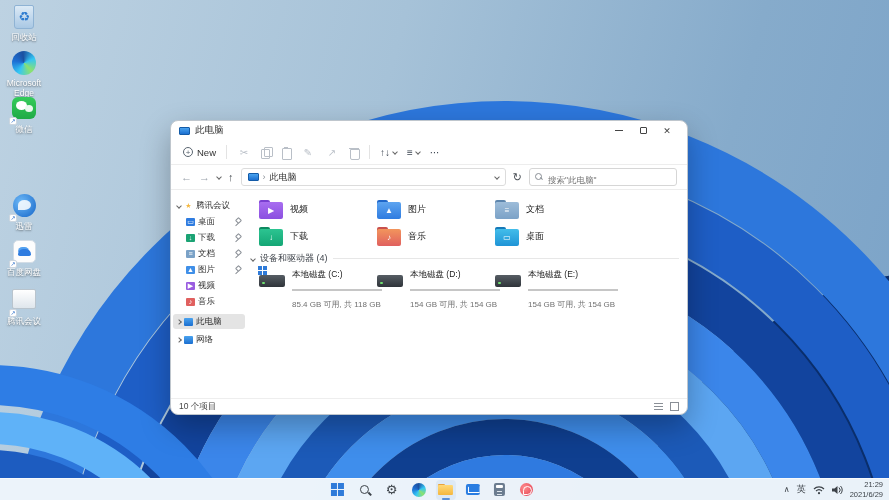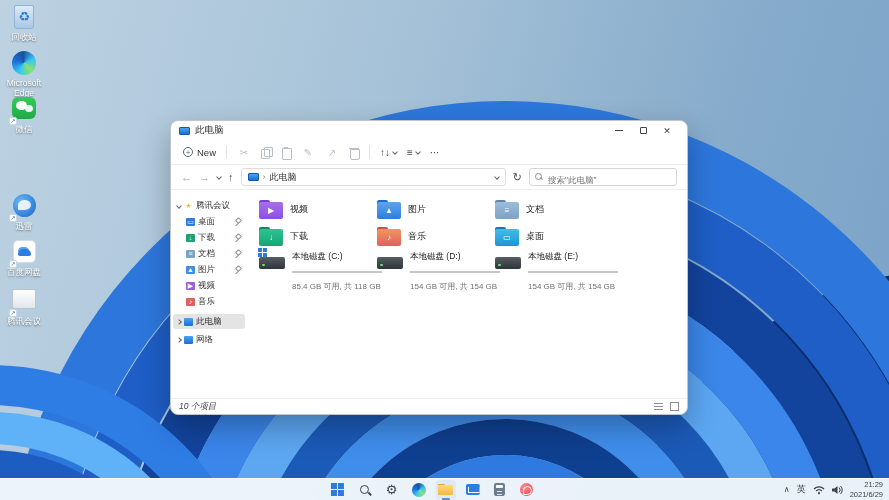--- a/index.html
+++ b/index.html
@@ -143,21 +143,21 @@
   .winlogo { position:absolute; left:-1px; top:-9px; width:9px; height:9px;
     display:grid; grid-template-columns:4px 4px; grid-template-rows:4px 4px; gap:1px; }
   .winlogo span { background:#2f7bd9; }
   .dinfo { display:flex; flex-direction:column; gap:8px; padding-top:1px; }
   .dname { font-size:8.5px; color:#222; }
   .dbar { width:90px; height:9px; background:#e9e9e9; border:1px solid #c6c6c6; }
   .dfill { height:100%; background:#26a0da; }
   .ddetail { font-size:8px; color:#707070; white-space:nowrap; }
 
   .statusbar { height:16px; border-top:1px solid #eee; display:flex; align-items:center;
-    padding:0 8px; font-size:8.5px; color:#444; flex:none;font-style:italic; }
+    padding:0 8px; font-size:8.5px; color:#444; flex:none; }
   .status-icons { margin-left:auto; display:flex; gap:7px; align-items:center; }
   .svi { width:9px; height:9px; border:1px solid #8a8f96; }
   .svi.lines { border:0; background:repeating-linear-gradient(#8a8f96 0 1px,transparent 1px 3px);
     height:8px; }
 
   
   .taskbar { position:absolute; left:0; bottom:0; width:889px; height:22px;
     background:rgba(238,245,251,.96); border-top:1px solid rgba(255,255,255,.6);
     display:flex; align-items:center; }
   .tb-center { position:absolute; left:50%; transform:translateX(-56%); display:flex;
@@ -404,20 +404,25 @@
           </div>
           <div class="tile">
             <span class="folder">
               <span class="back" style="background:#1579b8"></span>
               <span class="body" style="background:linear-gradient(#43bdea,#1f94d6)">▭</span>
               </span>
             <span class="flbl">桌面</span>
           </div>
         </div>
 
+        <div class="sect">
+          <span class="chev"></span>
+          <span>设备和驱动器 (4)</span>
+          <span class="line"></span>
+        </div>
         <div class="tile-grid" style="row-gap:3px">
           <div class="dtile">
             <span class="drive">
               <span class="winlogo">
                   <span></span>
                   <span></span>
                   <span></span>
                   <span></span>
                 </span>
             </span>

